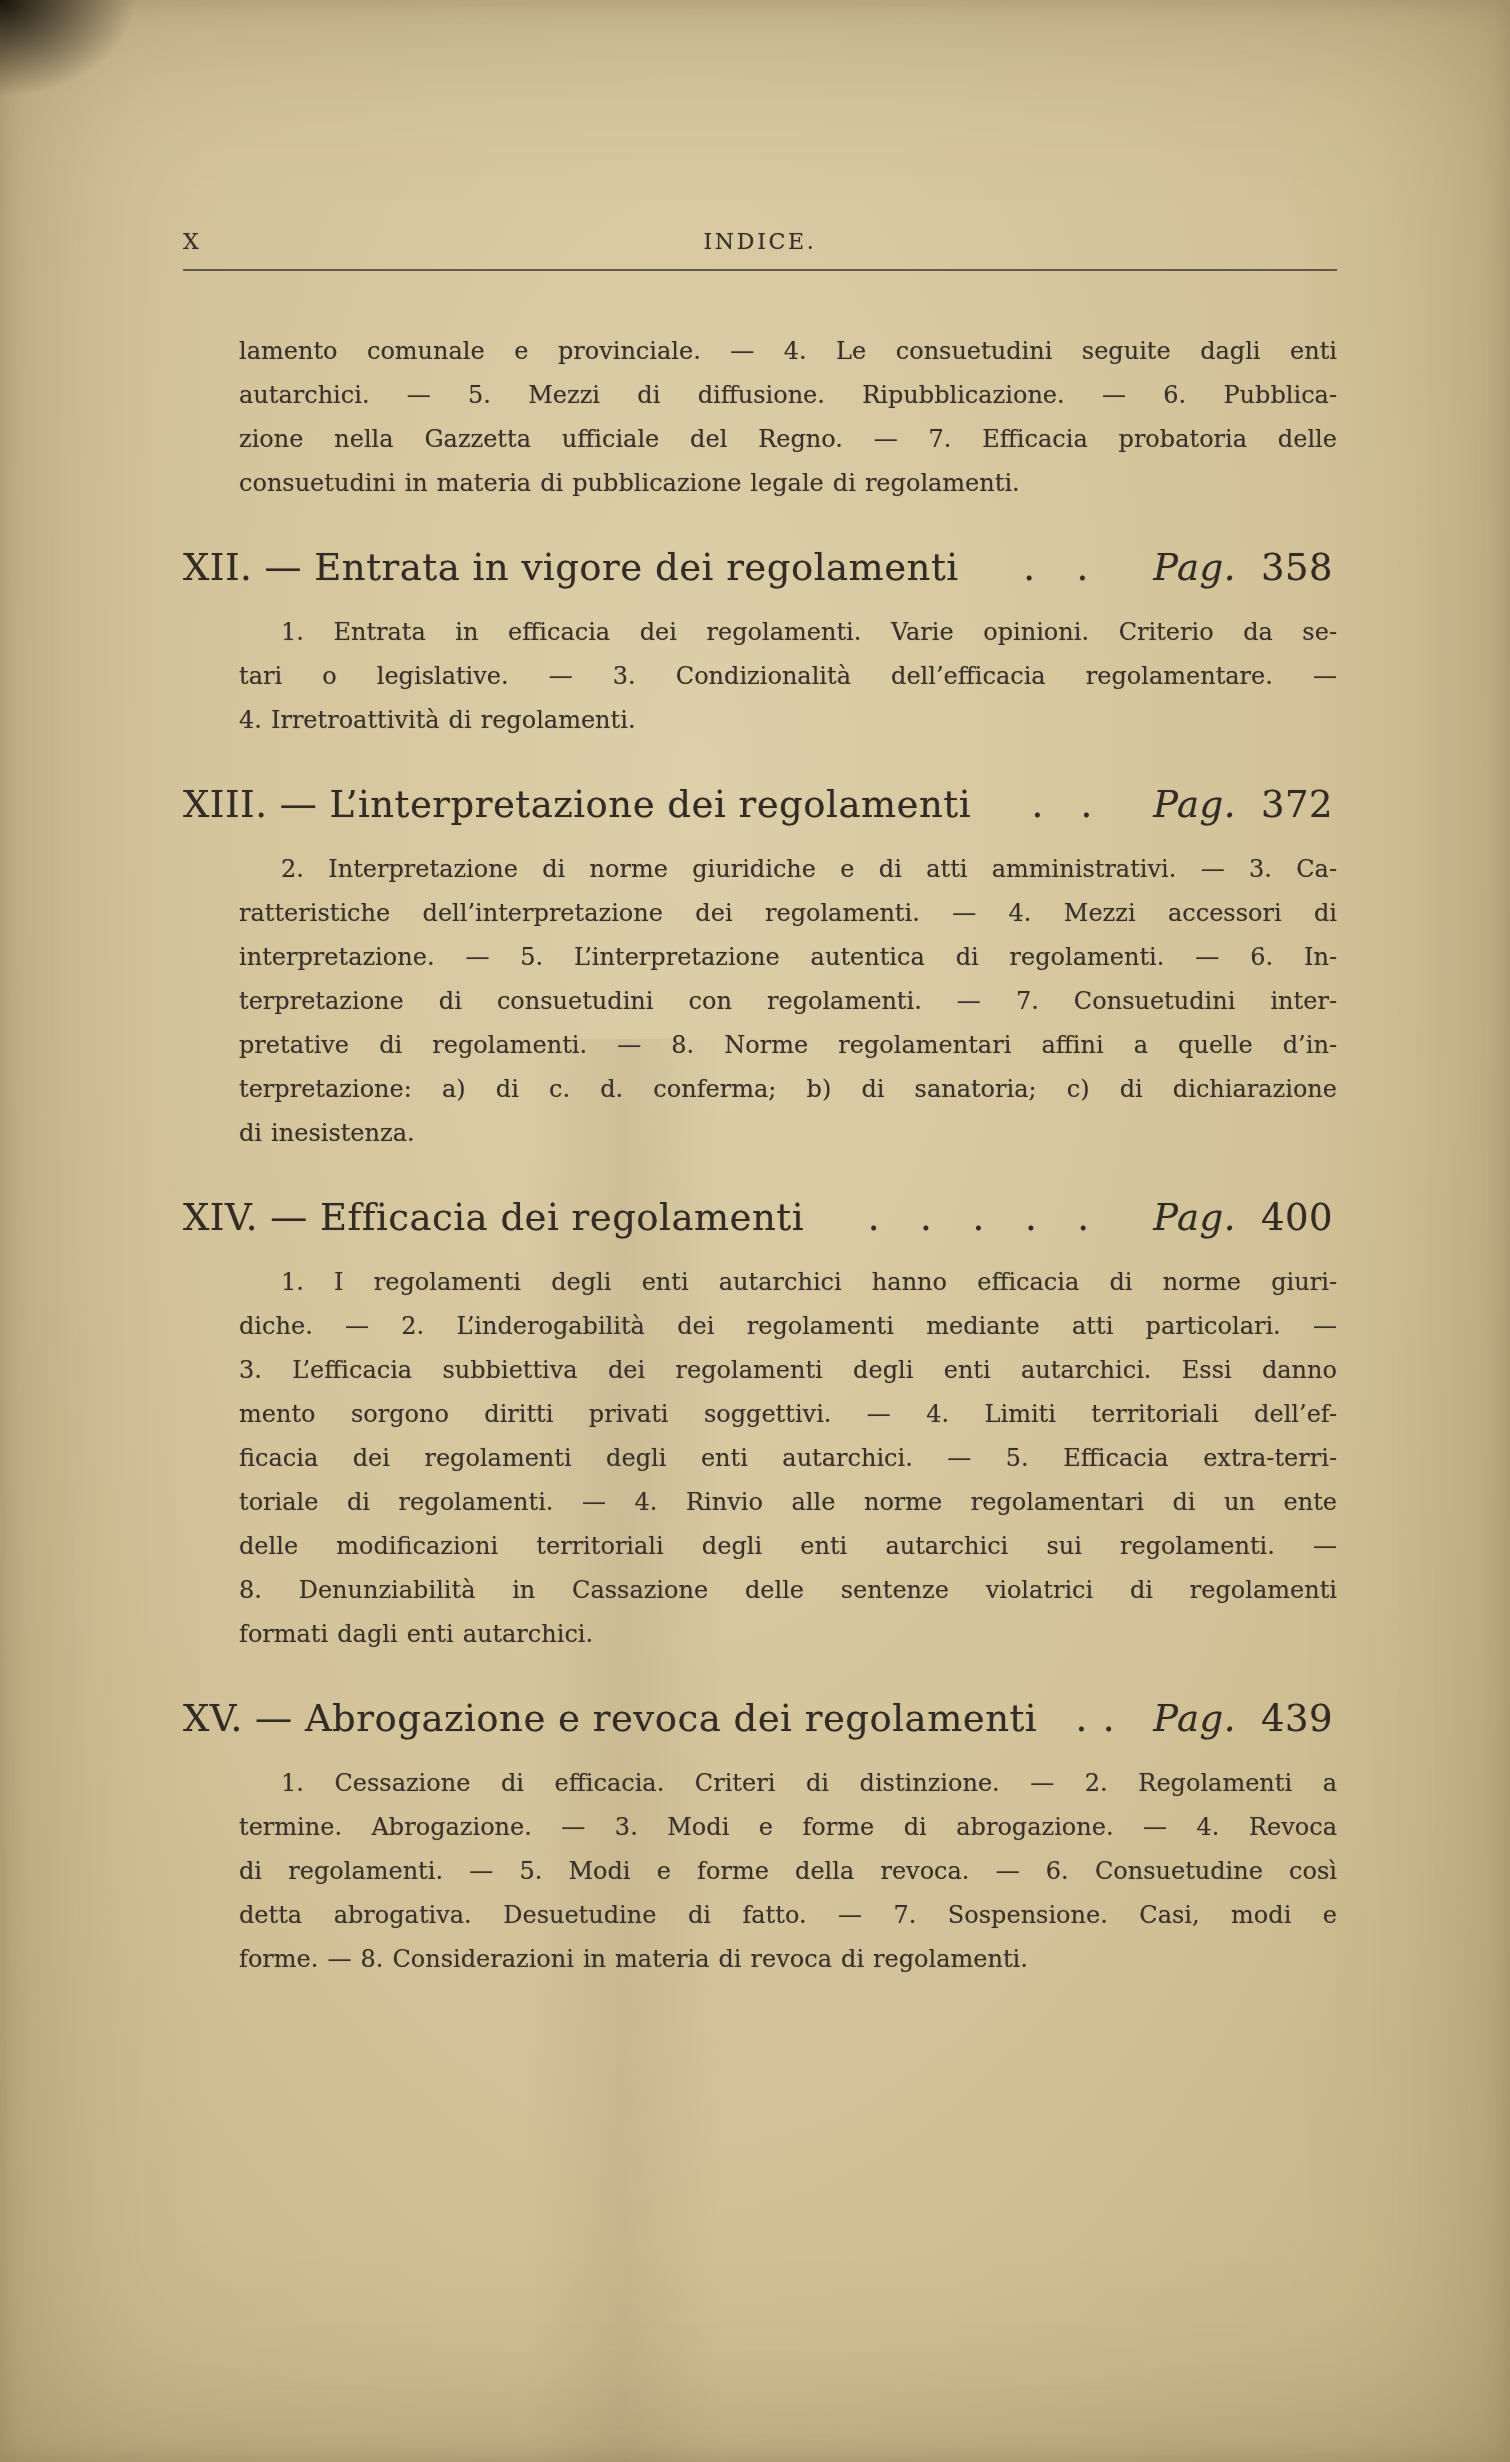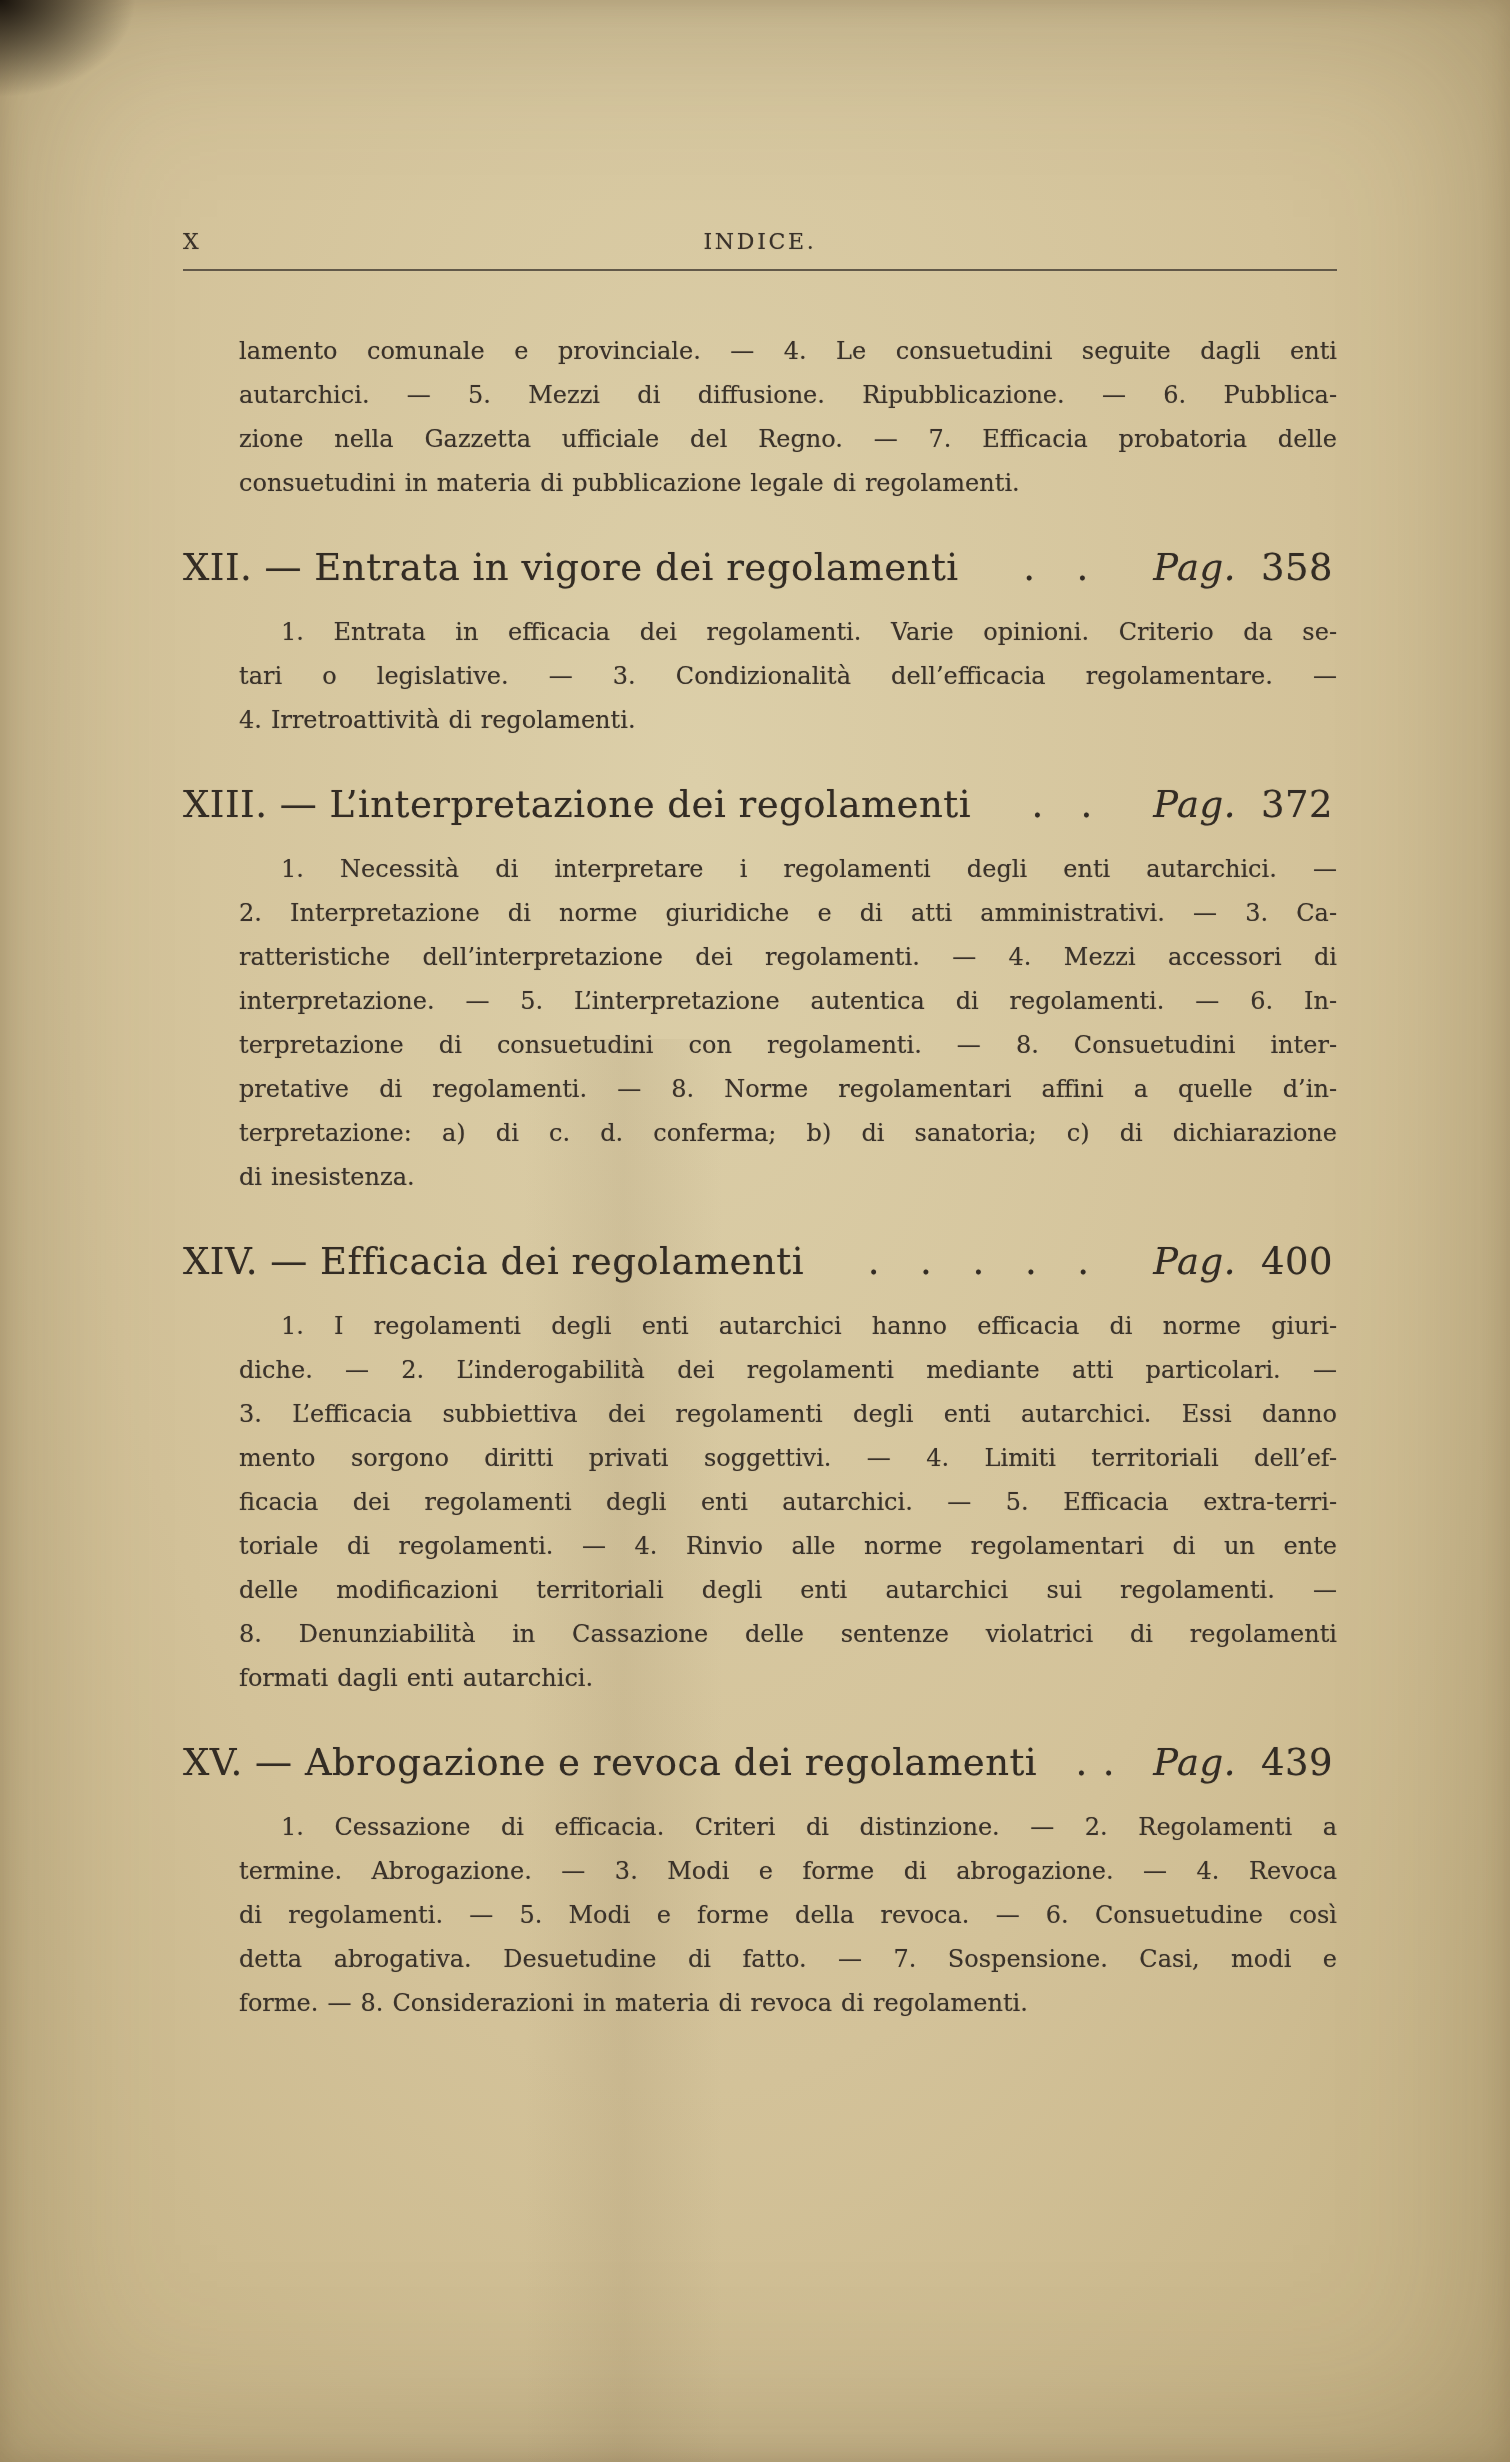--- a/index.html
+++ b/index.html
@@ -119,25 +119,24 @@
       <div class="entry-heading">
         <span class="h-text">XIII. — L’interpretazione dei regolamenti</span>
         <span class="leader">
             <span>.</span>
             <span>.</span>
           </span>
         <span class="pag-label">Pag.</span>
         <span class="pag-num">372</span>
       </div>
       <div class="para summary">
-          <div class="line">1. Necessità di interpretare i regolamenti degli enti autarchici. —</div>
           <div class="line">2. Interpretazione di norme giuridiche e di atti amministrativi. — 3. Ca-</div>
           <div class="line">ratteristiche dell’interpretazione dei regolamenti. — 4. Mezzi accessori di</div>
           <div class="line">interpretazione. — 5. L’interpretazione autentica di regolamenti. — 6. In-</div>
-          <div class="line">terpretazione di consuetudini con regolamenti. — 8. Consuetudini inter-</div>
+          <div class="line">terpretazione di consuetudini con regolamenti. — 7. Consuetudini inter-</div>
           <div class="line">pretative di regolamenti. — 8. Norme regolamentari affini a quelle d’in-</div>
           <div class="line">terpretazione: a) di c. d. conferma; b) di sanatoria; c) di dichiarazione</div>
           <div class="line last">di inesistenza.</div>
         </div>
     </section>
 
     <section class="entry">
       <div class="entry-heading">
         <span class="h-text">XIV. — Efficacia dei regolamenti</span>
         <span class="leader">

